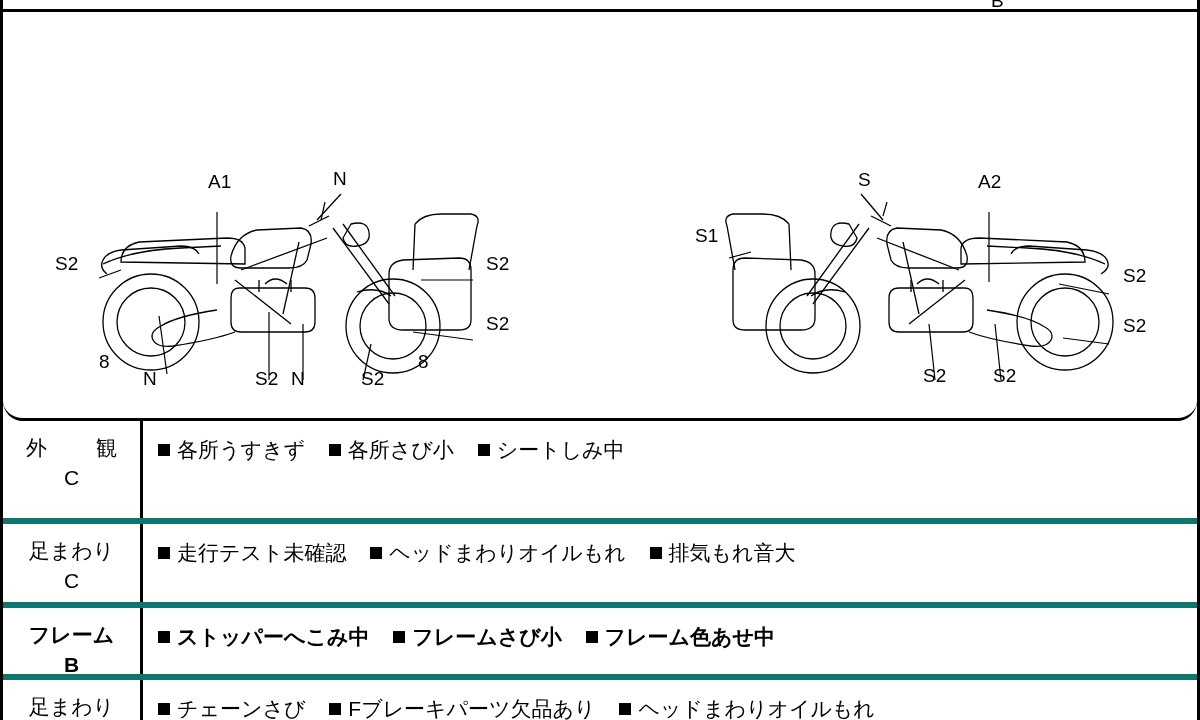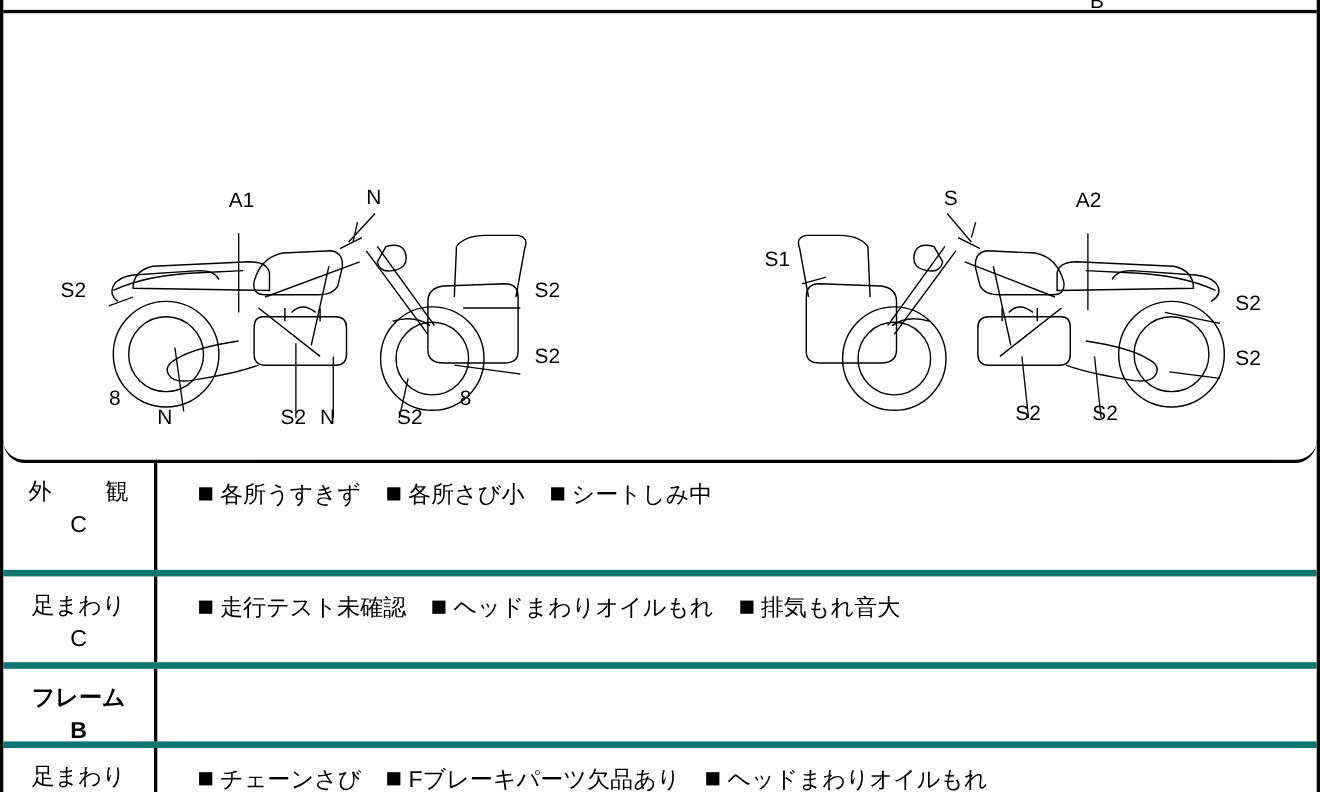--- a/index.html
+++ b/index.html
@@ -72,24 +72,25 @@
     text-align: center;
     font-size: 21px;
     line-height: 1.45;
   }
   .cat .name { letter-spacing: 0px; white-space: nowrap; }
   .cat .name.spaced { letter-spacing: 14px; padding-left: 14px; }
   .cat .grade { font-size: 21px; }
   .items {
     flex: 1 1 auto;
     box-sizing: border-box;
-    padding: 13px 0 0 38px;
+    padding: 13px 0 0 5px;
     font-size: 21px;
     line-height: 1.5;
     white-space: nowrap;
+    margin-left: 10px;
   }
   .item { display: inline-block; margin-right: 18px; }
   .bullet {
     display: inline-block;
     width: 12px; height: 12px;
     background: #000;
     margin-right: 7px;
     vertical-align: 1px;
   }
 </style>
@@ -296,20 +297,25 @@
       <span class="item"><span class="bullet"></span><span>ヘッドまわりオイルもれ</span></span>
       <span class="item"><span class="bullet"></span><span>排気もれ音大</span></span>
     </div>
   </div>
 
   <div class="row row-frame">
     <div class="cat">
       <div class="name">フレーム</div>
       <div class="grade">B</div>
     </div>
+    <div class="items">
+      <span class="item"><span class="bullet"></span><span>ストッパーへこみ中</span></span>
+      <span class="item"><span class="bullet"></span><span>フレームさび小</span></span>
+      <span class="item"><span class="bullet"></span><span>フレーム色あせ中</span></span>
+    </div>
   </div>
 
   <div class="row row-suspension">
     <div class="cat">
       <div class="name">足まわり</div>
       <div class="grade"></div>
     </div>
     <div class="items">
       <span class="item"><span class="bullet"></span><span>チェーンさび</span></span>
       <span class="item"><span class="bullet"></span><span>Fブレーキパーツ欠品あり</span></span>

